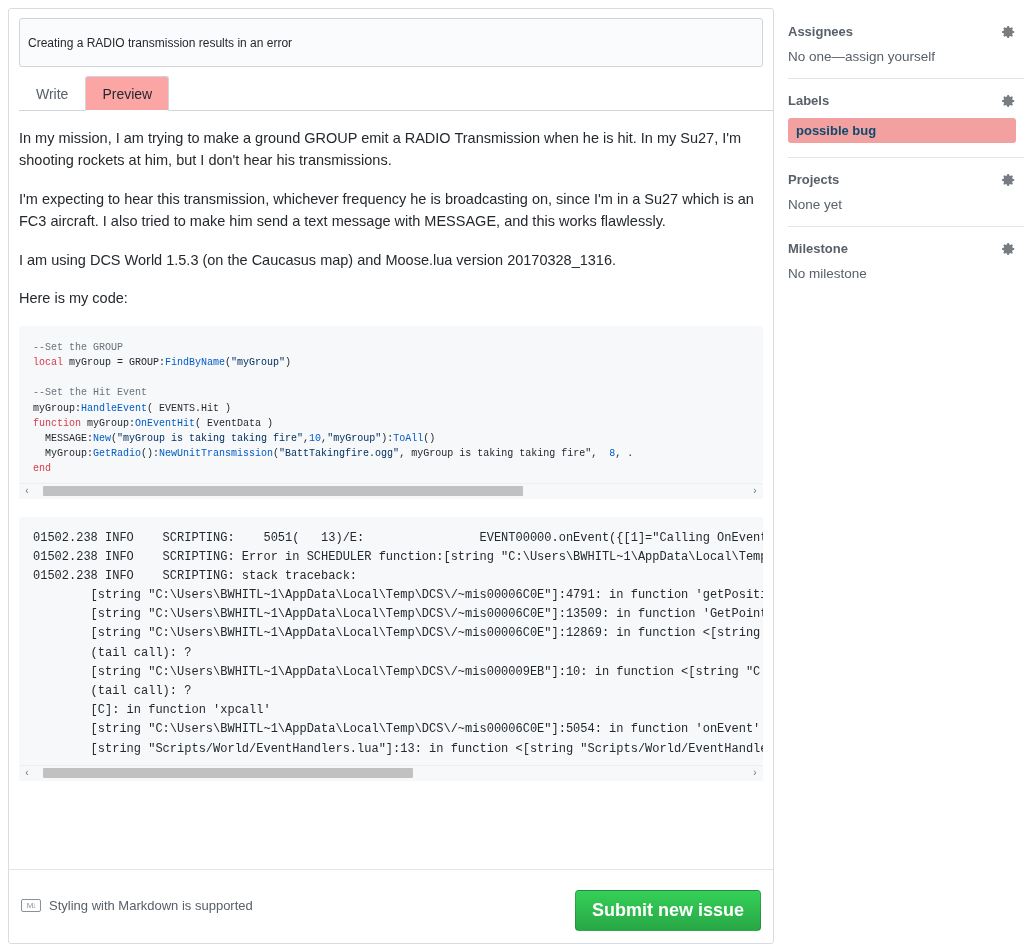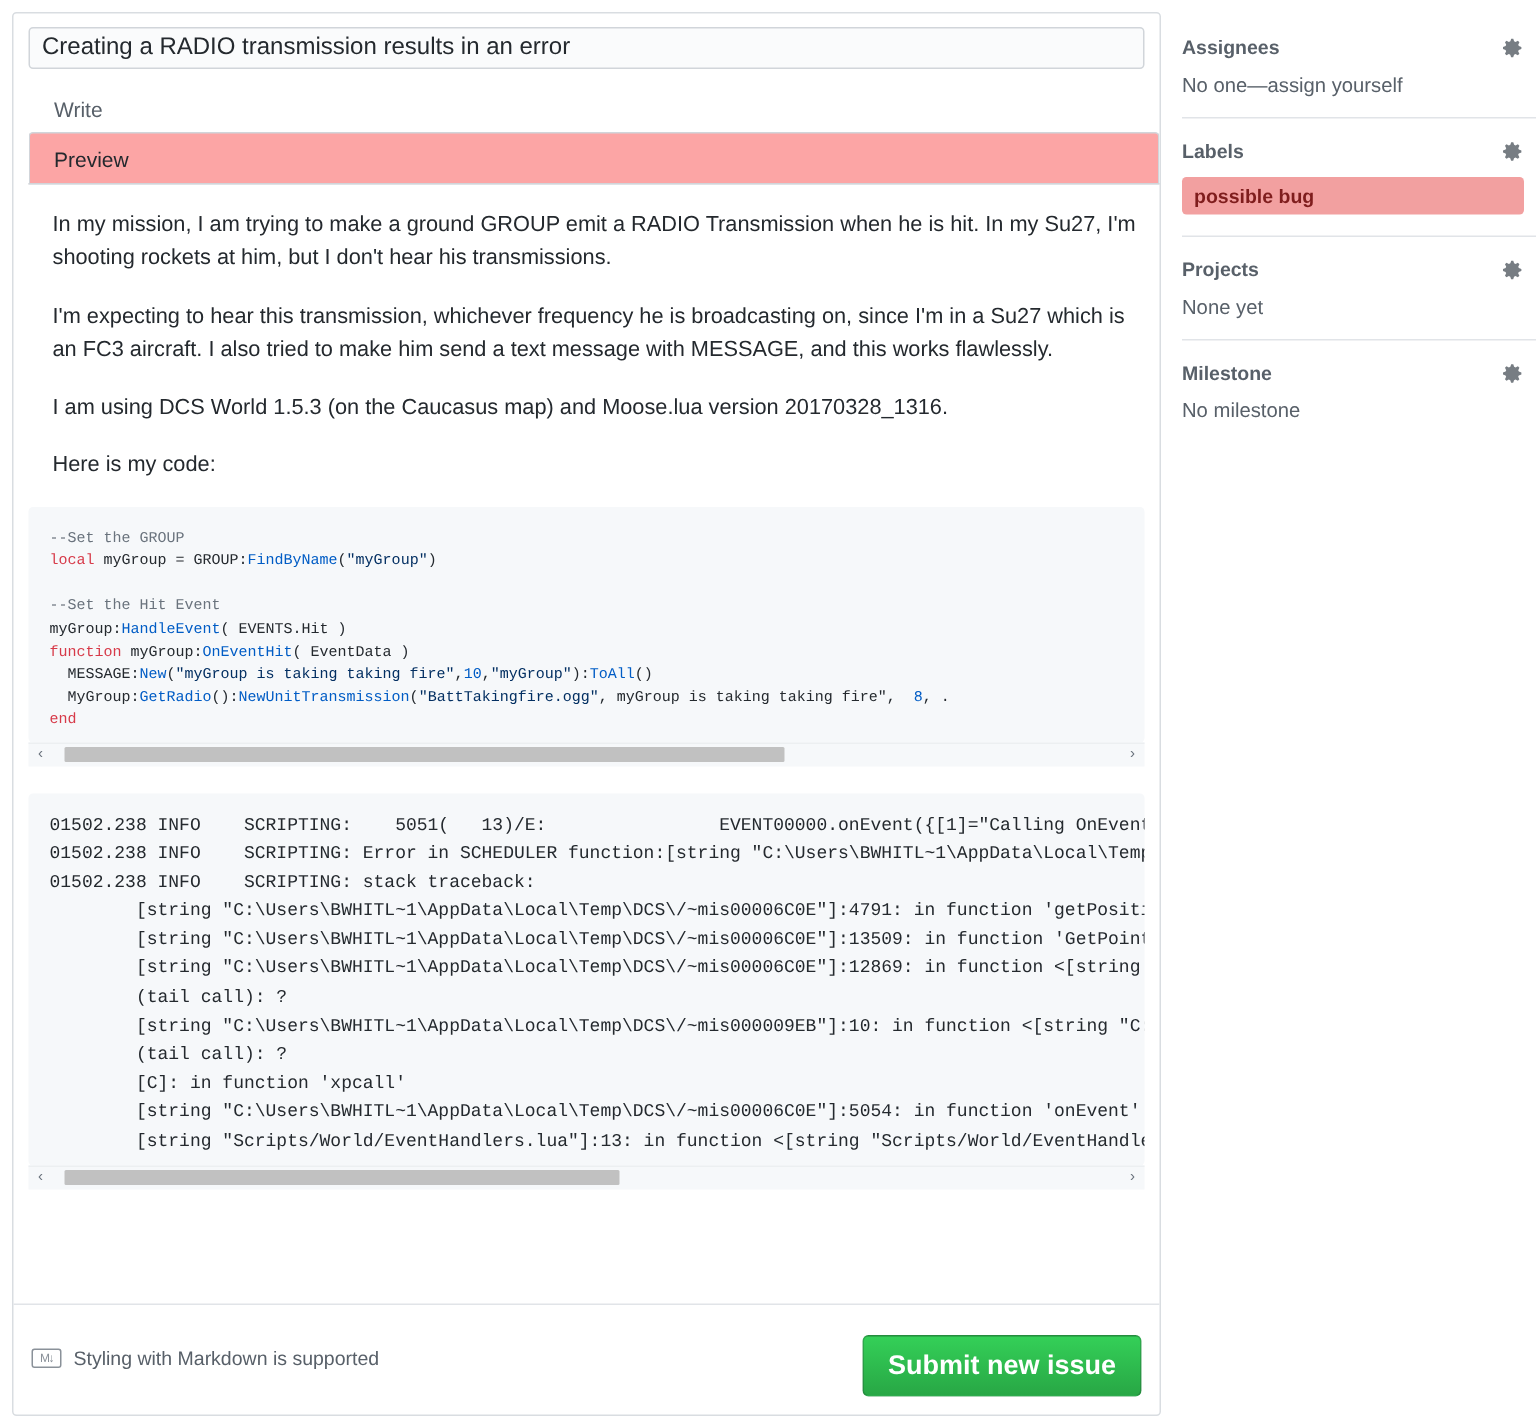--- a/index.html
+++ b/index.html
@@ -25,38 +25,37 @@
     background: #ffffff;
     border: 1px solid #d9dde1;
     border-radius: 3px;
     display: flex;
     flex-direction: column;
   }
 
   .title-wrap { padding: 9px 10px 0 10px; }
   .title-input {
     width: 100%;
-    height: 28px;
-    font-size: 16px;
+    height: 49px;
+    font-size: 12px;
     font-family: "Liberation Sans", sans-serif;
     color: #24292e;
     padding: 6px 8px;
     border: 1px solid #d1d5da;
     border-radius: 3px;
     background: #fafbfc;
     outline: none;
   }
 
   .tabs {
     display: flex;
     margin: 9px 0 0 10px;
     border-bottom: 1px solid #d1d5da;
     padding-left: 0;
     position: relative;
-    flex-direction: column;
   }
   .tab {
     font-size: 14px;
     padding: 9px 16px 8px 16px;
     color: #586069;
     cursor: pointer;
     border: 1px solid transparent;
     border-bottom: none;
     margin-bottom: -1px;
     background: transparent;
@@ -75,21 +74,21 @@
   }
 
   .preview-body {
     flex: 1;
     overflow: hidden;
     padding: 16px 10px 0 10px;
     font-size: 14.5px;
     line-height: 1.55;
     color: #24292e;
   }
-  .preview-body p { margin: 0 0 16px 16px; }
+  .preview-body p { margin: 0 0 16px 0; }
 
   
   .codeblock {
     background: #f6f8fa;
     border-radius: 3px;
     font-family: "Liberation Mono", "DejaVu Sans Mono", monospace;
     font-size: 10px;
     line-height: 1.52;
     color: #24292e;
     padding: 14px 14px 6px 14px;
@@ -175,21 +174,21 @@
   .side-head {
     display: flex; align-items: center; justify-content: space-between;
     font-weight: bold; color: #586069; font-size: 13px;
     padding: 2px 0 10px 0;
   }
   .side-head .gear { color: #777d83; cursor: pointer; line-height: 1; }
   .side-body { color: #586069; font-size: 13.5px; padding-bottom: 2px; }
   .label-chip {
     display: block;
     background: #f2a0a0;
-    color: #7f1d1d;
+    color: #0c4a6e;
     border-radius: 3px;
     padding: 5px 8px;
     font-size: 13px;
     font-weight: bold;
   }
   svg { display: block; }
 </style>
 </head>
 <body>
 

